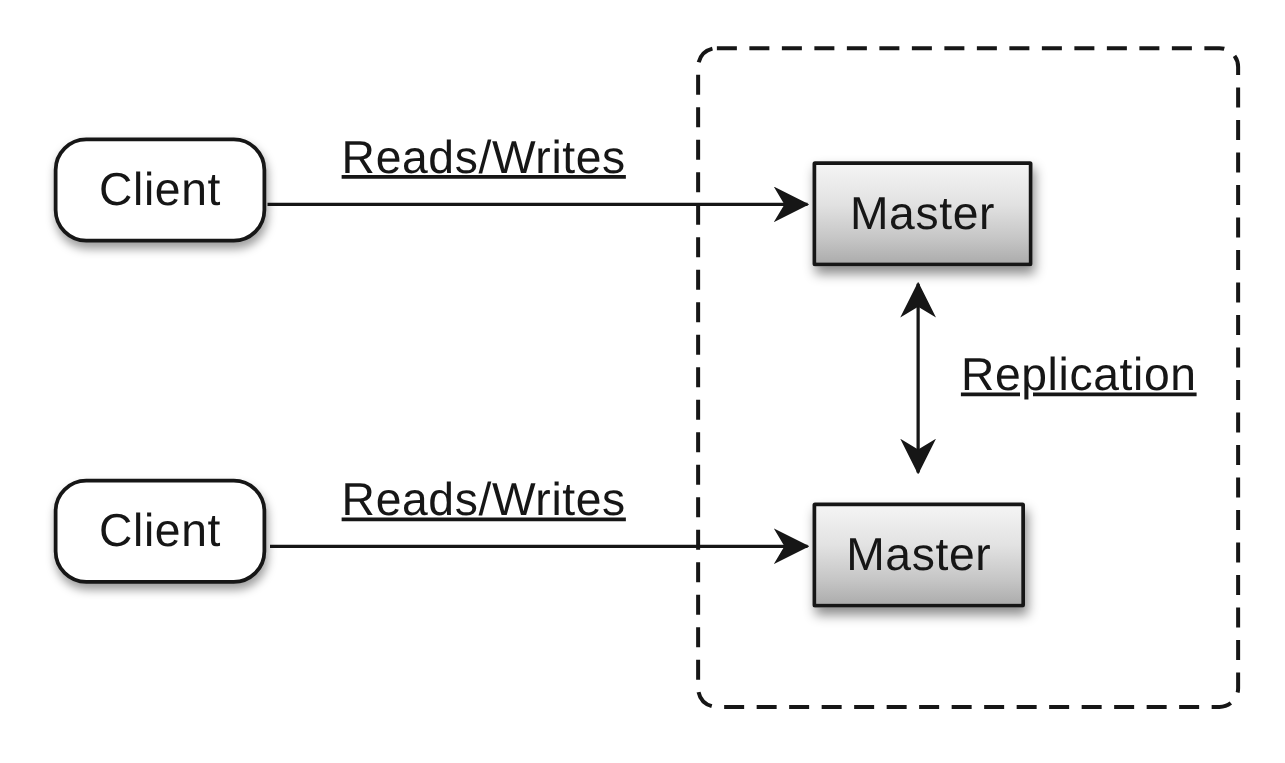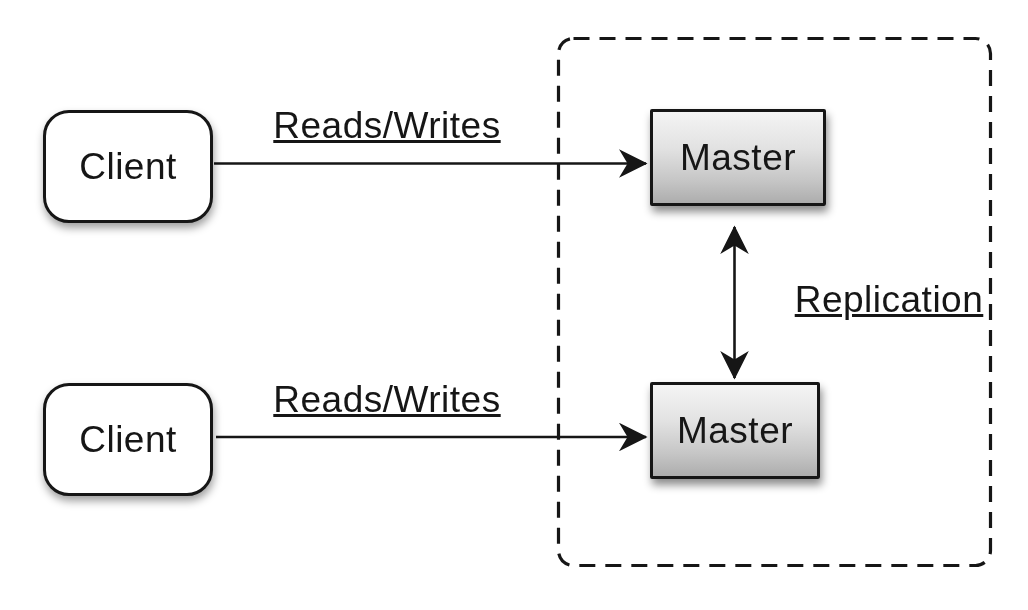--- a/index.html
+++ b/index.html
@@ -28,50 +28,51 @@
     display: flex;
     align-items: center;
     justify-content: center;
     font-size: 37px;
     color: #161616;
     letter-spacing: 0.5px;
     box-sizing: border-box;
   }
   .client {
     width: 170px;
-    height: 113px;
+    height: 84px;
     background: #ffffff;
     border: 3px solid #161616;
     border-radius: 26px;
     box-shadow: 1px 5px 8px rgba(0,0,0,0.38);
   }
   .client-top { left: 43px; top: 110px; }
   .client-bottom { left: 43px; top: 383px; }
   .master {
-    height: 97px;
+    height: 84px;
     background: linear-gradient(180deg, #f4f4f4 0%, #e2e2e2 40%, #c6c6c6 75%, #adadad 100%);
     border: 3px solid #161616;
     border-radius: 2px;
     box-shadow: 2px 6px 9px rgba(0,0,0,0.45);
+    margin-top: 20px;
   }
   .master-top { left: 650px; top: 109px; width: 176px; }
   .master-bottom { left: 650px; top: 382px; width: 170px; }
   .edge-label {
     position: absolute;
     font-size: 37px;
     color: #161616;
     text-align: center;
     line-height: 1.0;
     white-space: nowrap;
     letter-spacing: 0.5px;
     text-decoration: underline;
   }
   .label-rw-top { left: 252px; top: 107px; width: 270px; }
   .label-rw-bottom { left: 252px; top: 381px; width: 270px; }
-  .label-replication { left: 784px; top: 281px; width: 210px; }
+  .label-replication { left: 758px; top: 281px; width: 210px; }
 </style>
 </head>
 <body>
 
 <div class="canvas">
 
   <svg class="arrow-layer" viewBox="0 0 1028 610" xmlns="http://www.w3.org/2000/svg">
     <defs>
       <marker id="arrowhead" viewBox="0 0 11 11" refX="10.4" refY="5.5" markerWidth="11" markerHeight="11" orient="auto-start-reverse">
         <path d="M0,0 L11,5.5 L0,11 L3.3,5.5 Z" fill="#161616"></path>

